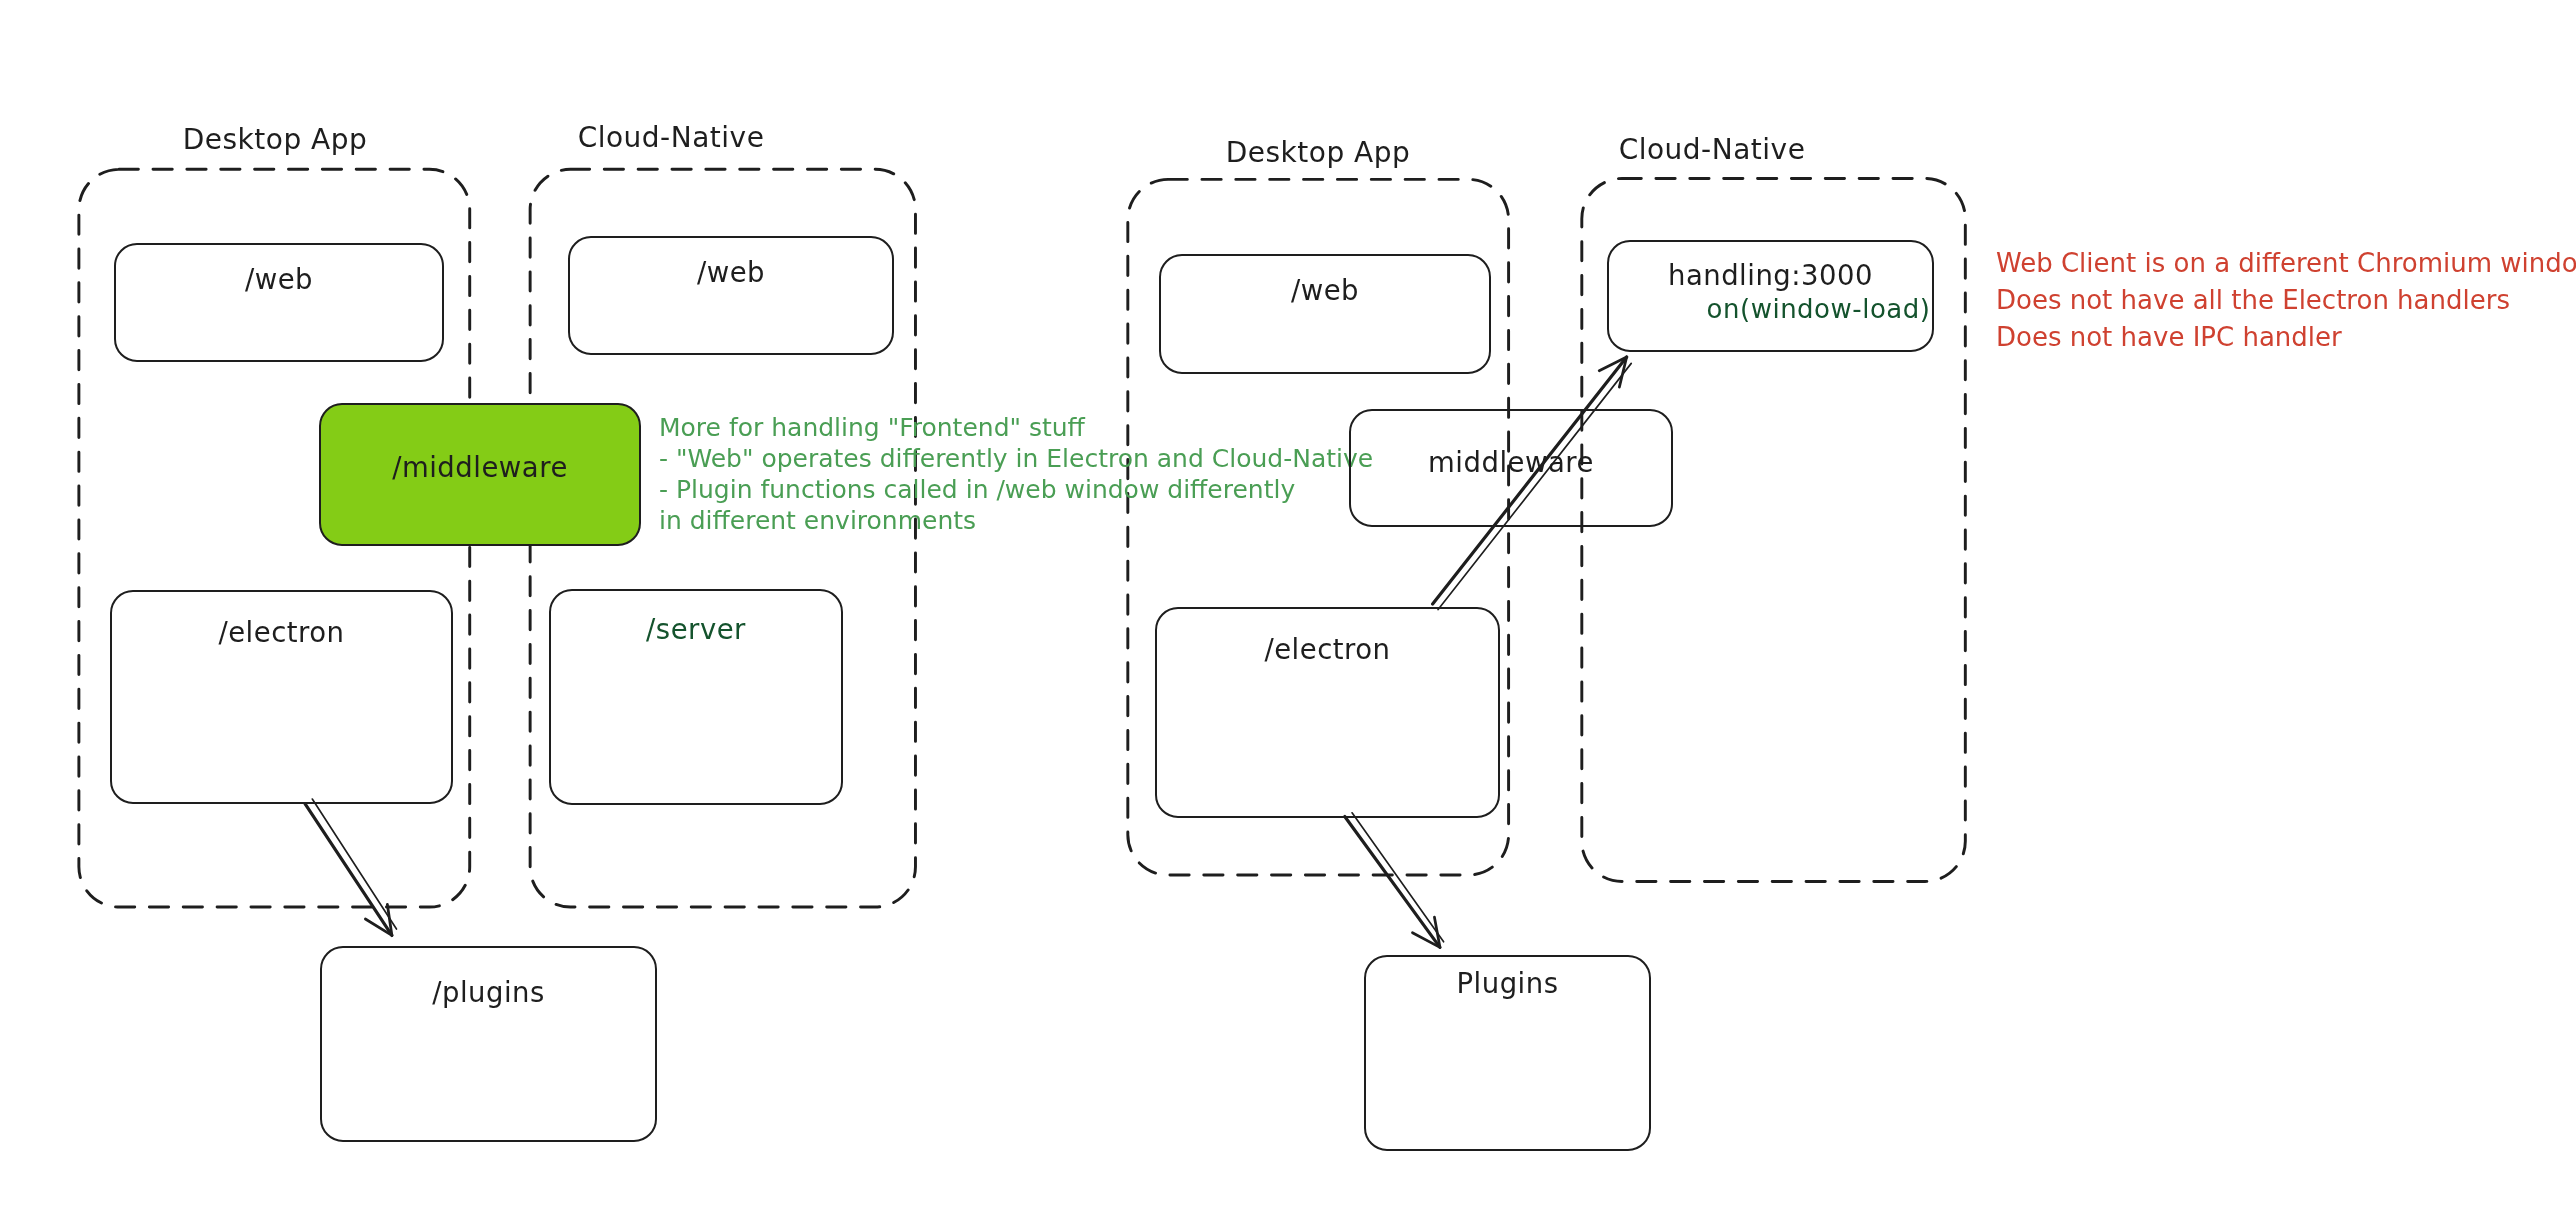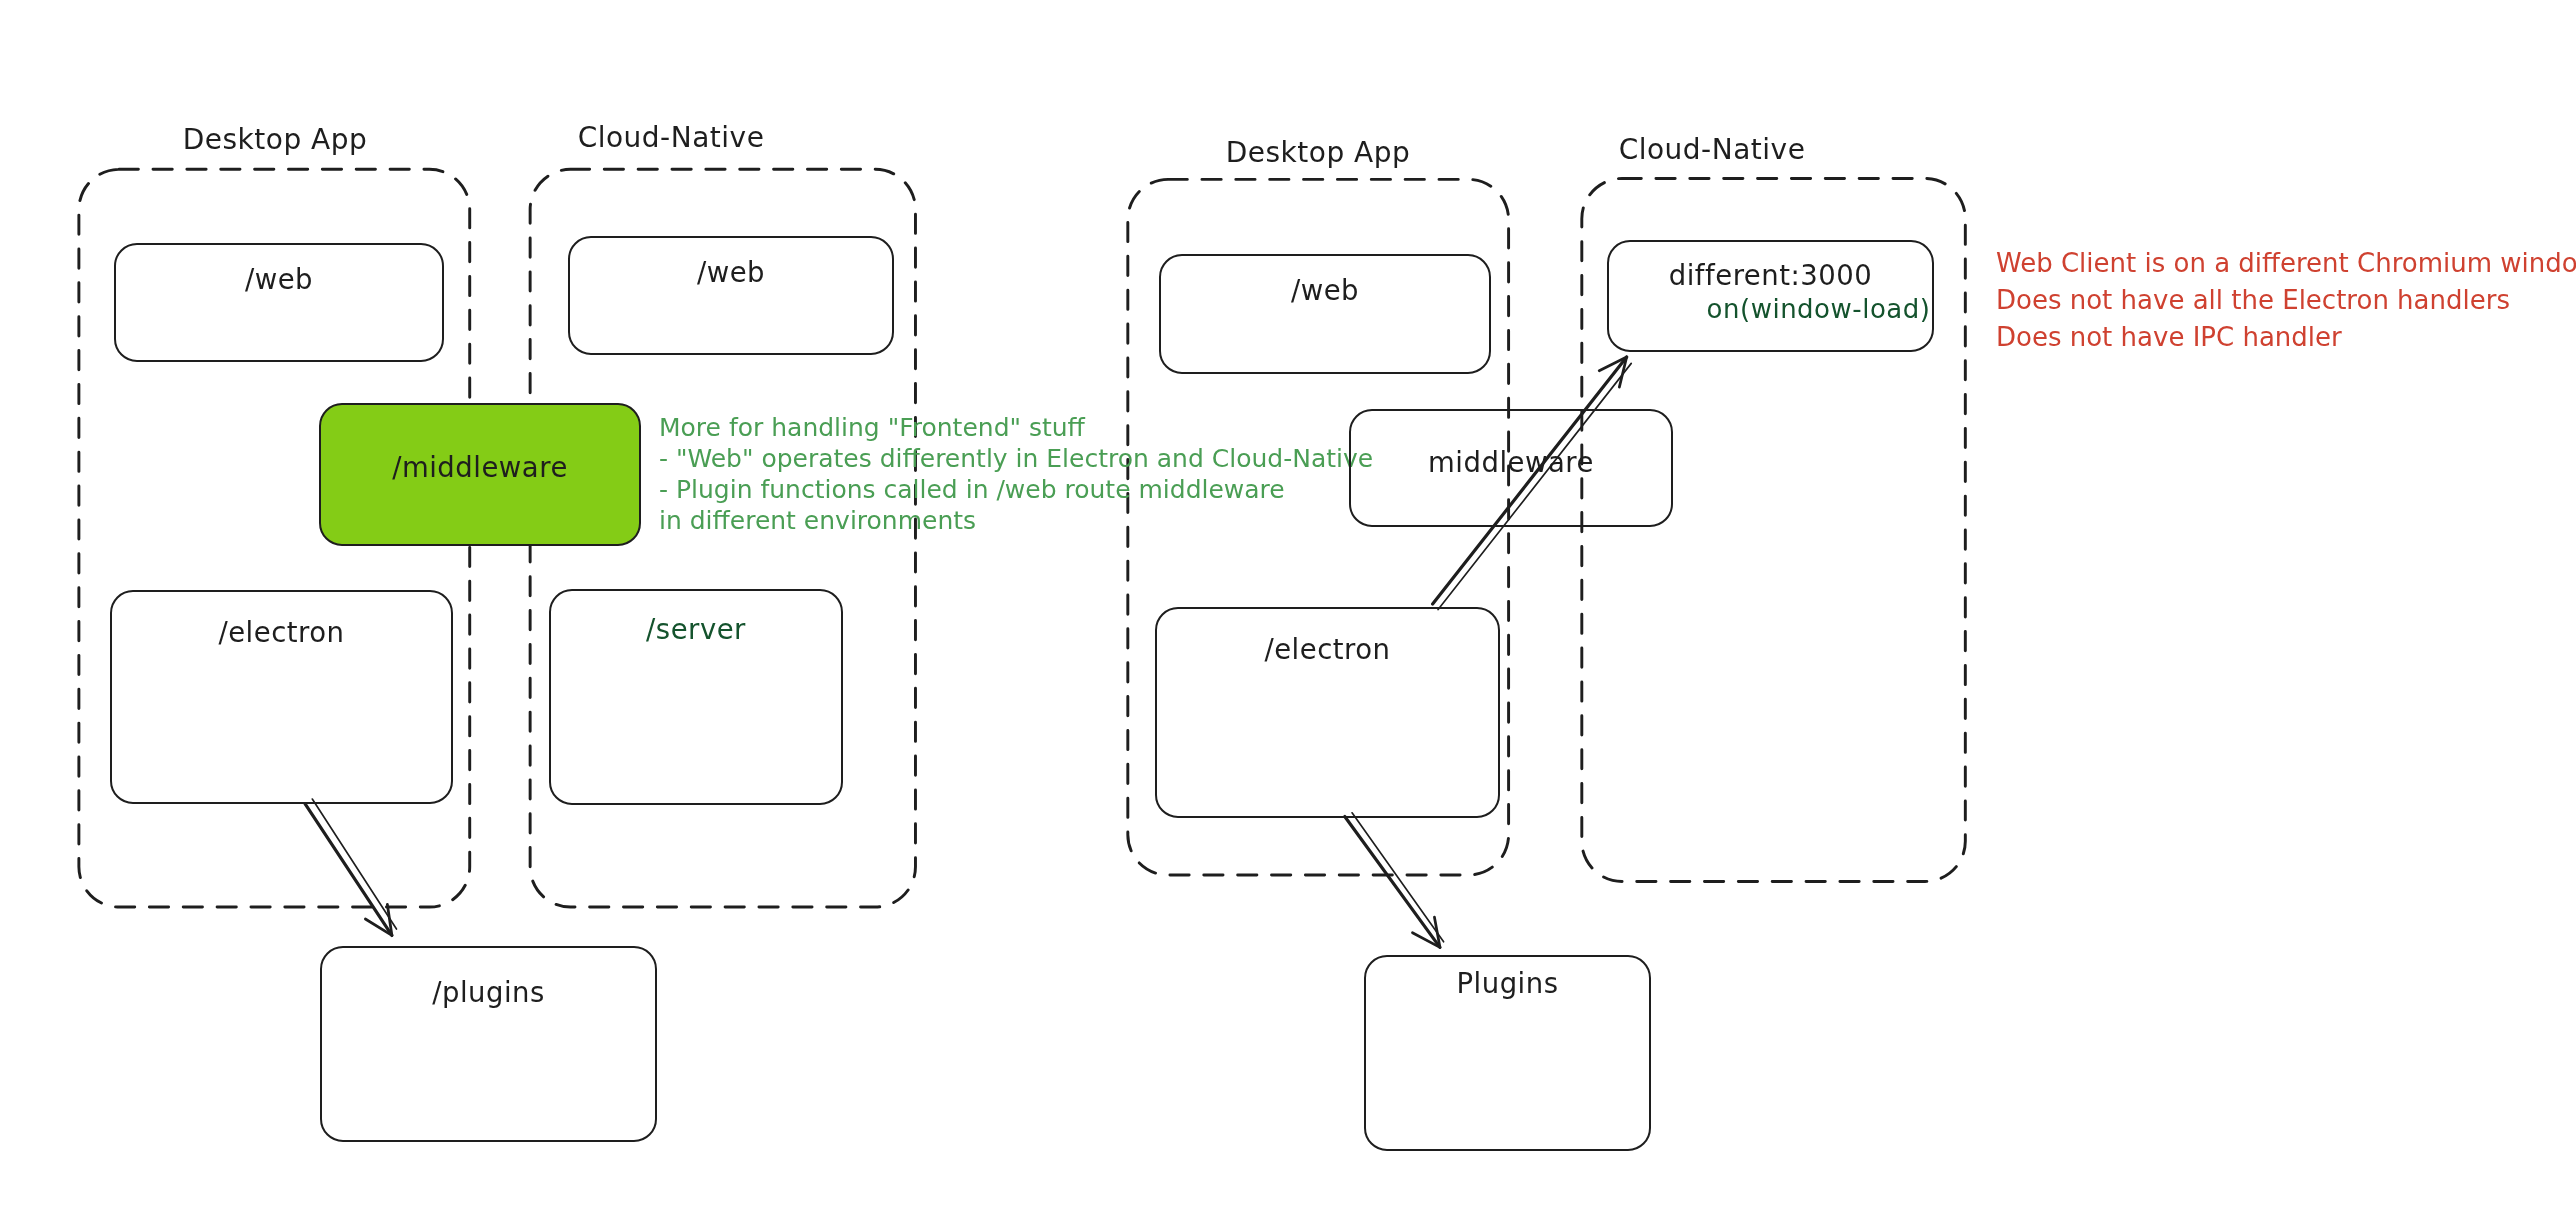--- a/index.html
+++ b/index.html
@@ -93,33 +93,33 @@
     <span class="red-text">/server</span>
   </div>
 
   <div class="box" style="left:320px;top:946px;width:337px;height:196px;padding-top:27.5px;">
     <span>/plugins</span>
   </div>
 
   <div class="note green" style="left:659px;top:412px;">
     <div>More for handling "Frontend" stuff</div>
     <div>- "Web" operates differently in Electron and Cloud-Native</div>
-    <div>- Plugin functions called in /web route middleware</div>
+    <div>- Plugin functions called in /web window differently</div>
     <div>in different environments</div>
   </div>
 
   <div class="title" style="left:1318px;top:136px;">Desktop App</div>
   <div class="title" style="left:1712px;top:133px;">Cloud-Native</div>
 
   <div class="box" style="left:1159px;top:254px;width:332px;height:120px;padding-top:18.3px;">
     <span>/web</span>
   </div>
 
   <div class="box stack" style="left:1607px;top:240px;width:327px;height:112px;padding-top:16.5px;background:#ffffff;">
-    <span>different:3000</span>
+    <span>handling:3000</span>
     <span class="sub red-text">on(window-load)</span>
   </div>
 
   <div class="box" style="left:1349px;top:409px;width:324px;height:118px;padding-top:35px;background:transparent;">
     <span>middleware</span>
   </div>
 
   <div class="box" style="left:1155px;top:607px;width:345px;height:211px;padding-top:24px;">
     <span>/electron</span>
   </div>

